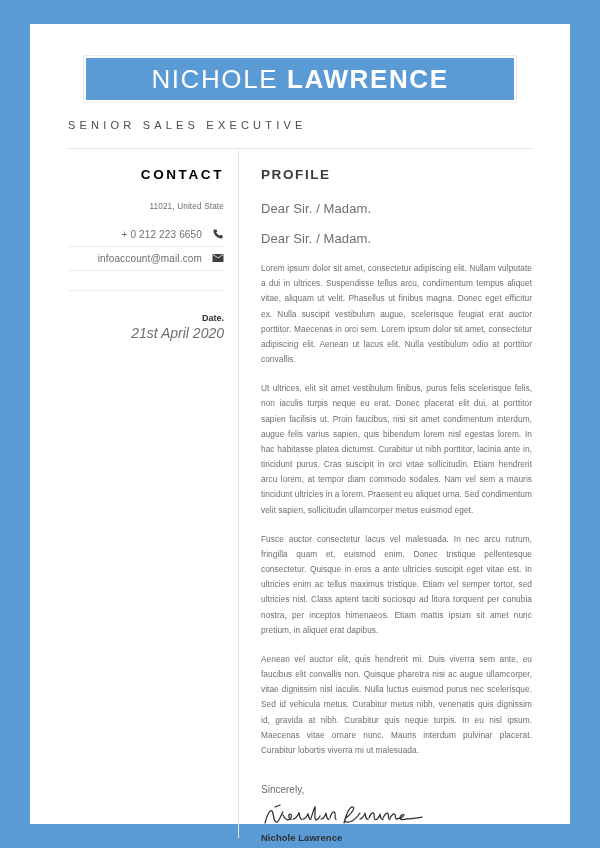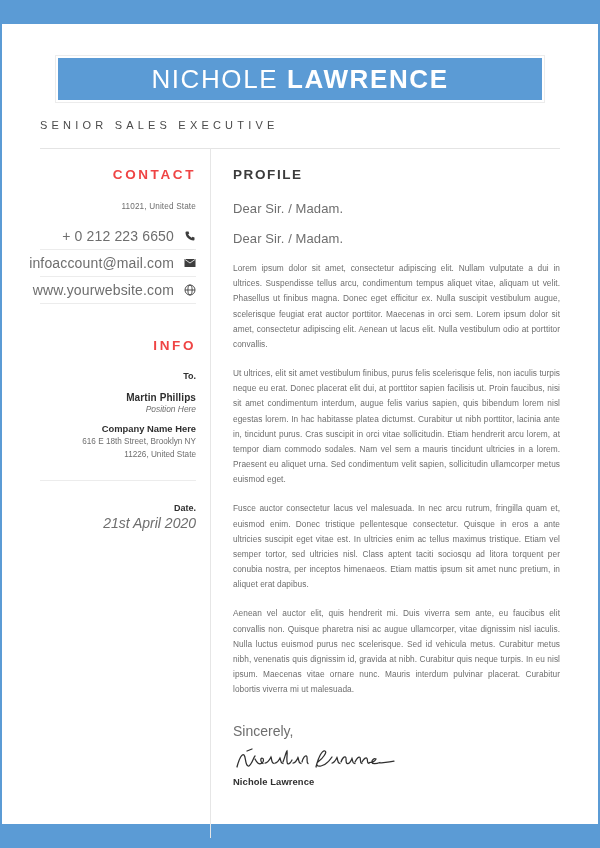--- a/index.html
+++ b/index.html
@@ -14,21 +14,21 @@
     font-family: "Liberation Sans", sans-serif;
     background: #5b9bd5;
     display: flex;
     align-items: center;
     justify-content: center;
   }
 
   
   .page {
     position: relative;
-    width: 596px;
+    width: 540px;
     height: 800px;
     background: #ffffff;
     padding: 26px 38px 0 38px;
   }
 
   
   .header-block {
     padding-top: 6px;
   }
 
@@ -93,40 +93,40 @@
     flex: 1;
     padding-left: 22px;
     padding-top: 18px;
   }
 
   
   .sect-head {
     font-size: 13.5px;
     font-weight: 700;
     letter-spacing: 2.6px;
-    color: #ef4444;
+    color: #000000;
     margin-bottom: 18px;
   }
 
   .addr-lines {
     font-size: 8.2px;
     color: #6e6e6e;
     line-height: 1.65;
     letter-spacing: .15px;
     margin-bottom: 9px;
   }
 
   .contact-row {
     display: flex;
     align-items: center;
     justify-content: flex-end;
     gap: 9px;
     border-bottom: 1px solid #ececec;
     padding: 5px 0 5px 0;
-    font-size: 14px;
+    font-size: 10px;
     color: #6e6e6e;
   }
   .contact-row:first-of-type { border-top: 1px solid #ececec; }
 
   .contact-row .c-text { letter-spacing: .15px; }
 
   .c-icon {
     width: 13px;
     height: 13px;
     flex: 0 0 13px;
@@ -211,21 +211,21 @@
   .body-para {
     font-size: 8.3px;
     color: #6e6e6e;
     line-height: 1.83;
     text-align: justify;
     margin-bottom: 14px;
     letter-spacing: .05px;
   }
 
   .sign-off {
-    font-size: 14px;
+    font-size: 10px;
     color: #6e6e6e;
     margin-top: 26px;
   }
 
   .signature {
     margin-top: 6px;
     height: 30px;
   }
   .signature svg { display: block; }
 
@@ -275,42 +275,21 @@
       <div class="contact-row">
         <span class="c-text">infoaccount@mail.com</span>
         <span class="c-icon">
           <svg width="12" height="10" viewBox="0 0 24 18" fill="#3d3d3d">
             <rect x="1" y="1" width="22" height="16" rx="1"></rect>
             <path d="M2 2l10 7 10-7" stroke="#ffffff" stroke-width="1.6" fill="none"></path>
           </svg>
         </span>
       </div>
 
-      <div class="contact-row">
-        <span class="c-text">www.yourwebsite.com</span>
-        <span class="c-icon">
-          <svg width="12" height="12" viewBox="0 0 24 24" fill="none" stroke="#3d3d3d" stroke-width="1.8">
-            <circle cx="12" cy="12" r="10"></circle>
-            <ellipse cx="12" cy="12" rx="4.2" ry="10"></ellipse>
-            <path d="M2 12h20"></path>
-          </svg>
-        </span>
-      </div>
-
-      <div class="info-block">
-        <div class="sect-head">INFO</div>
-        <div class="to-label">To.</div>
-        <div class="recip-name">Martin Phillips</div>
-        <div class="recip-pos">Position Here</div>
-        <div class="recip-company">Company Name Here</div>
-        <div class="recip-addr">
-          <div>616 E 18th Street, Brooklyn NY</div>
-          <div>11226, United State</div>
-        </div>
-      </div>
+
 
       <div class="date-rule"></div>
 
       <div class="date-block">
         <div class="date-label">Date.</div>
         <div class="date-value">21st April 2020</div>
       </div>
 
     </div>
 

